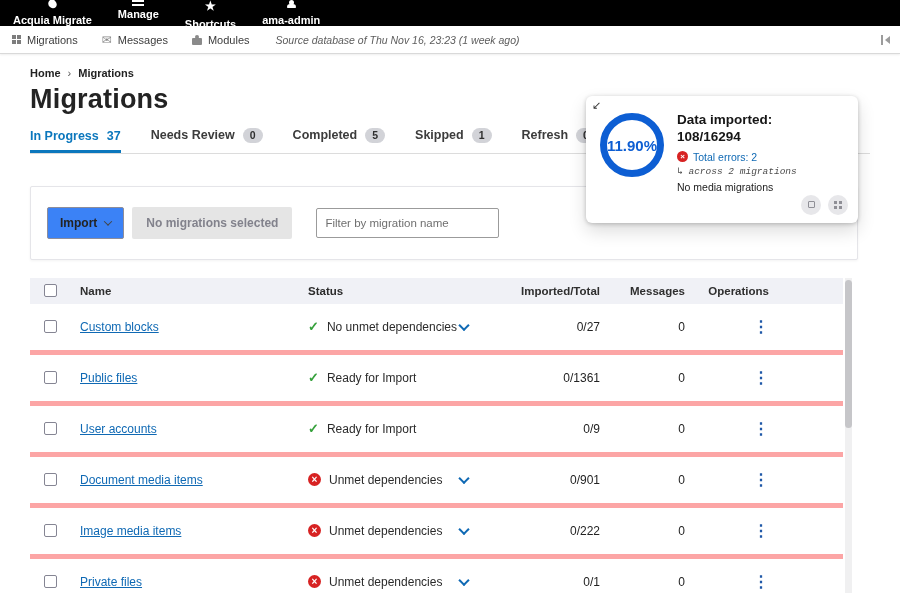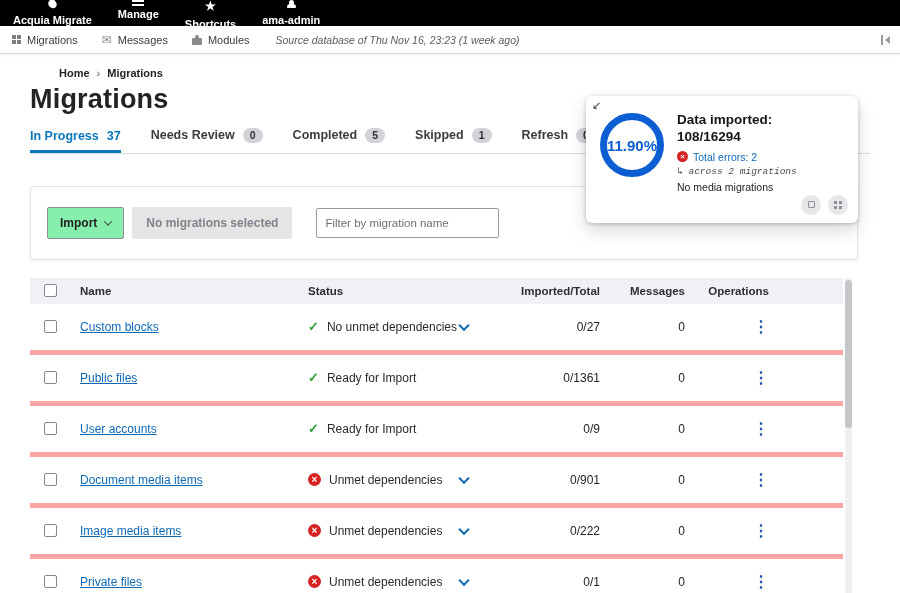--- a/index.html
+++ b/index.html
@@ -50,40 +50,40 @@
   .icon-puzzle::before { content:""; position:absolute; top:-3px; left:3px; width:4px; height:4px; border-radius:50%; background:#8a8a8a; }
   .source-note { font-style: italic; font-size: 10.5px; color: #5c5c5c; margin-left: 14px; }
   .icon-toggle { margin-left: auto; margin-right: 10px; display: flex; align-items: center; gap: 2px; cursor: pointer; }
   .icon-toggle .bar { width: 2px; height: 10px; background: #9c9c9c; }
   .icon-toggle .tri { width: 0; height: 0; border-top: 4px solid transparent; border-bottom: 4px solid transparent; border-right: 5px solid #9c9c9c; }
 
   
   main { padding: 0 30px; }
   .breadcrumb { margin-top: 13px; font-size: 11px; font-weight: bold; display: flex; gap: 7px; align-items: center; }
   .breadcrumb .sep { font-weight: normal; color: #555; }
-  .breadcrumb a { color: #232323; text-decoration: none; cursor: pointer; margin-left: 29px; }
+  .breadcrumb a { color: #232323; text-decoration: none; cursor: pointer; }
   h1.page-title { margin-top: 5px; font-size: 27px; line-height: 30px; letter-spacing: .2px; }
 
   
   .tabs { margin-top: 14px; display: flex; gap: 30px; border-bottom: 1px solid #dcdcdc; align-items: flex-end; }
   .tab { display: flex; align-items: center; gap: 8px; padding-bottom: 10px; font-size: 12.5px; font-weight: bold; color: #3c3c3c; cursor: pointer; }
   .tab.active { color: #0b77bd; padding-bottom: 7px; border-bottom: 3px solid #0b77bd; }
   .tab .badge { background: #d2d3d8; color: #2f2f2f; border-radius: 9px; padding: 2px 7px; font-size: 10.5px; line-height: 1; }
   .tab.active .count { color: #0b77bd; }
 
   
   .panel {
     margin-top: 32px; margin-right: 12px;
     border: 1px solid #e5e5e9; border-radius: 2px; background: #fff;
     box-shadow: 0 1px 3px rgba(0,0,0,.05);
     padding: 20px 16px; display: flex; align-items: center;
   }
   .btn-import {
     display: flex; align-items: center; gap: 8px;
-    background: #86efac; border: 1px solid #8d8d9a; border-radius: 2px;
+    background: #3b82f6; border: 1px solid #8d8d9a; border-radius: 2px;
     padding: 8px 12px; font-size: 12px; font-weight: bold; color: #232323;
     font-family: "Liberation Sans", sans-serif; cursor: pointer;
   }
   .chev-sm { width: 6px; height: 6px; border-right: 1.7px solid #444; border-bottom: 1.7px solid #444; transform: rotate(45deg) translate(-1px,-1px); }
   .btn-disabled {
     margin-left: 8px; background: #e5e5e5; border: none; border-radius: 2px;
     padding: 9px 14px; font-size: 12px; font-weight: bold; color: #82828c;
     font-family: "Liberation Sans", sans-serif; cursor: default;
   }
   .filter-input {

